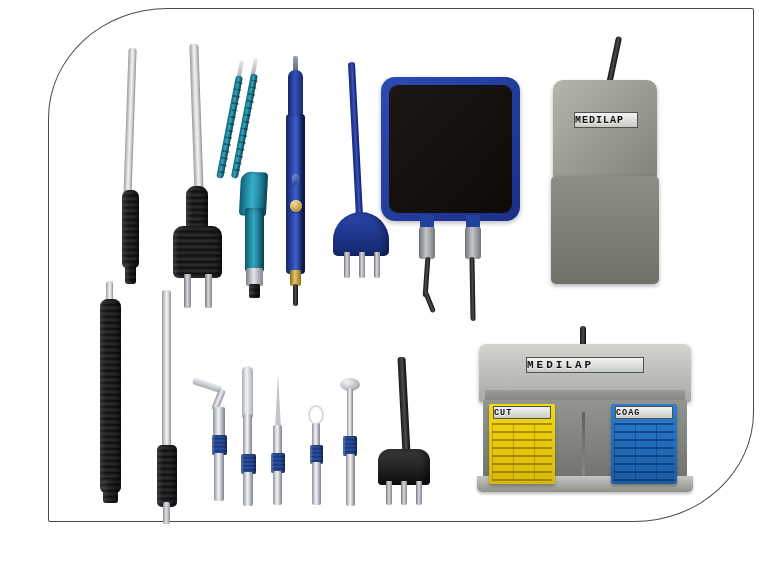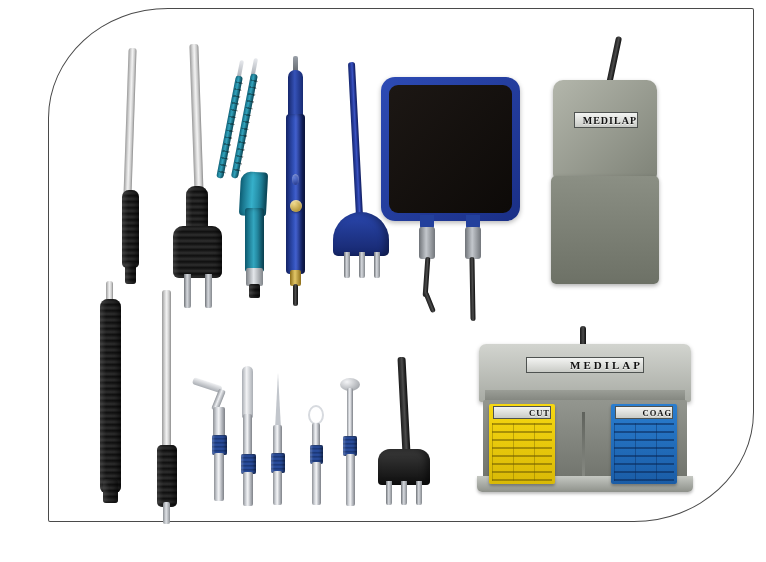--- a/index.html
+++ b/index.html
@@ -67,30 +67,29 @@
   .prong {
     position: absolute;
     background: linear-gradient(to right, #6f7378, #d6d9de 45%, #83878c);
     border-radius: 0 0 2px 2px;
   }
   
   .nameplate {
     position: absolute;
     display: flex;
     align-items: center;
-    justify-content: flex-end;
+    justify-content: flex-start;
     background: linear-gradient(to bottom, #f3f4f2, #c9cbc6);
     border: 1.2px solid #4e5250;
     color: #101010;
     font-weight: bold;
     letter-spacing: 1px;
-    font-family: Liberation Serif, serif;
+    font-family: Liberation Mono, monospace;
     text-shadow: 0 1px 0 rgba(255,255,255,.7);
     box-sizing: border-box;
-    padding-left: 32px;
   }
 </style>
 </head>
 <body>
 
 <div id="stage">
 
   <div id="frame"></div>
 
   <div class="part" style="left:112px; top:48px; width:36px; height:240px;">

